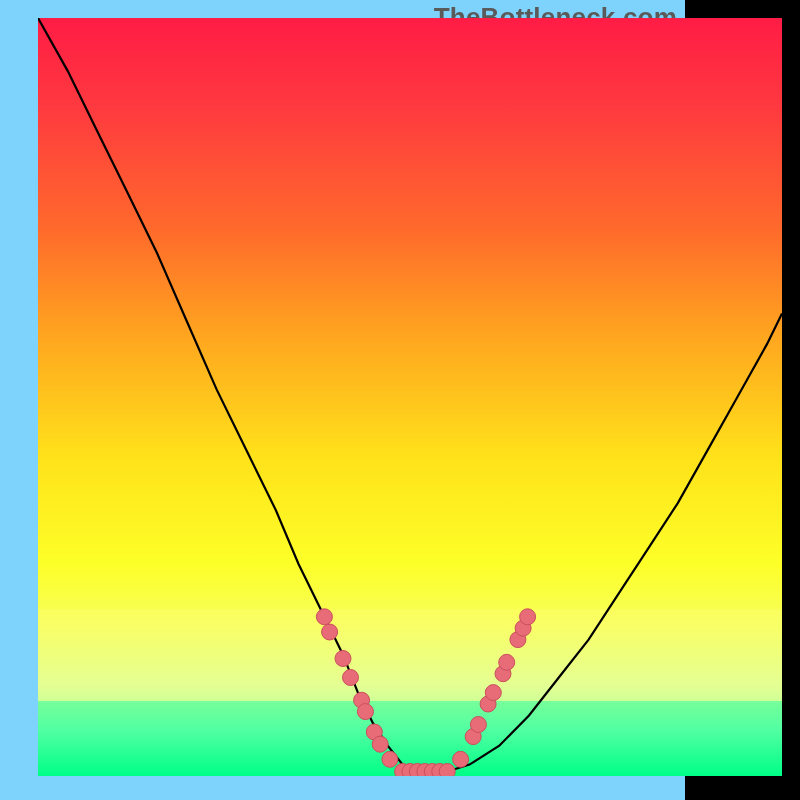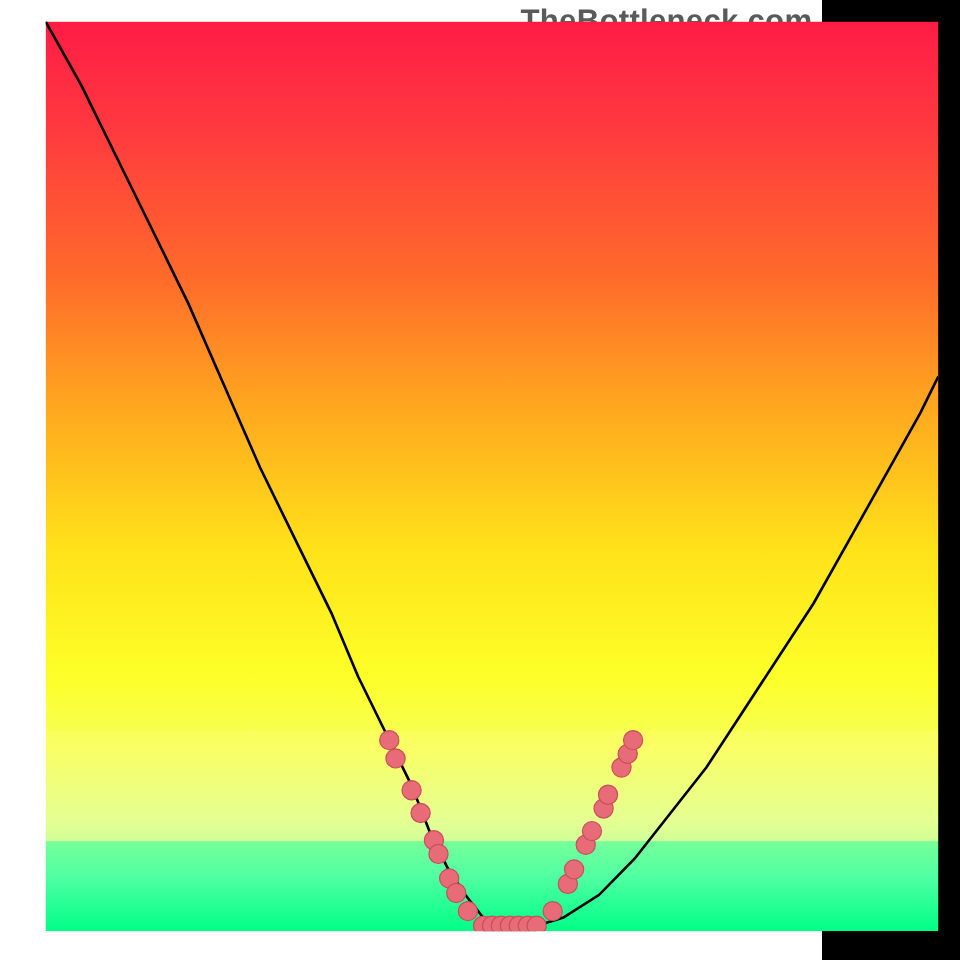--- a/index.html
+++ b/index.html
@@ -7,21 +7,21 @@
     padding: 0;
     width: 800px;
     height: 800px;
     overflow: hidden;
     background: #000;
     font-family: Arial, Helvetica, sans-serif;
   }
   .outer {
     width: 685px;
     height: 800px;
-    background: #ffffff;
+    background: #7dd3fc;
     position: relative;
   }
   .plot {
     position: absolute;
     left: 38px;
     top: 18px;
     width: 744px;
     height: 758px;
   }
   .plot svg {

